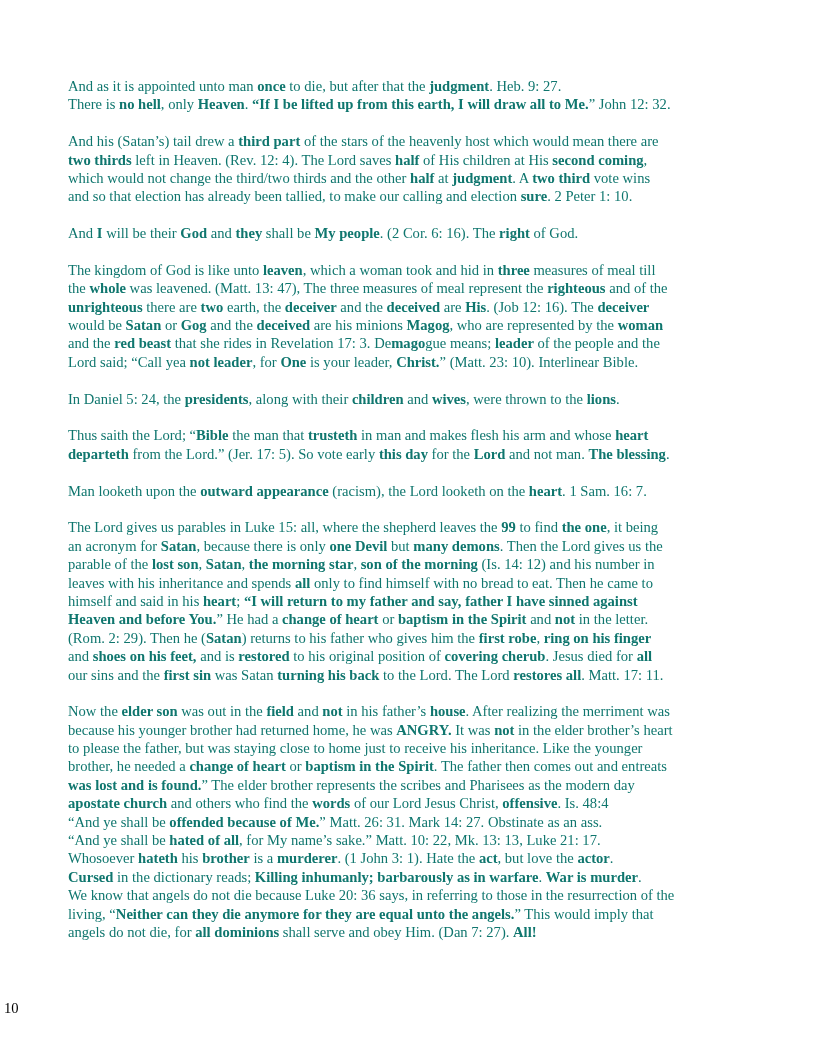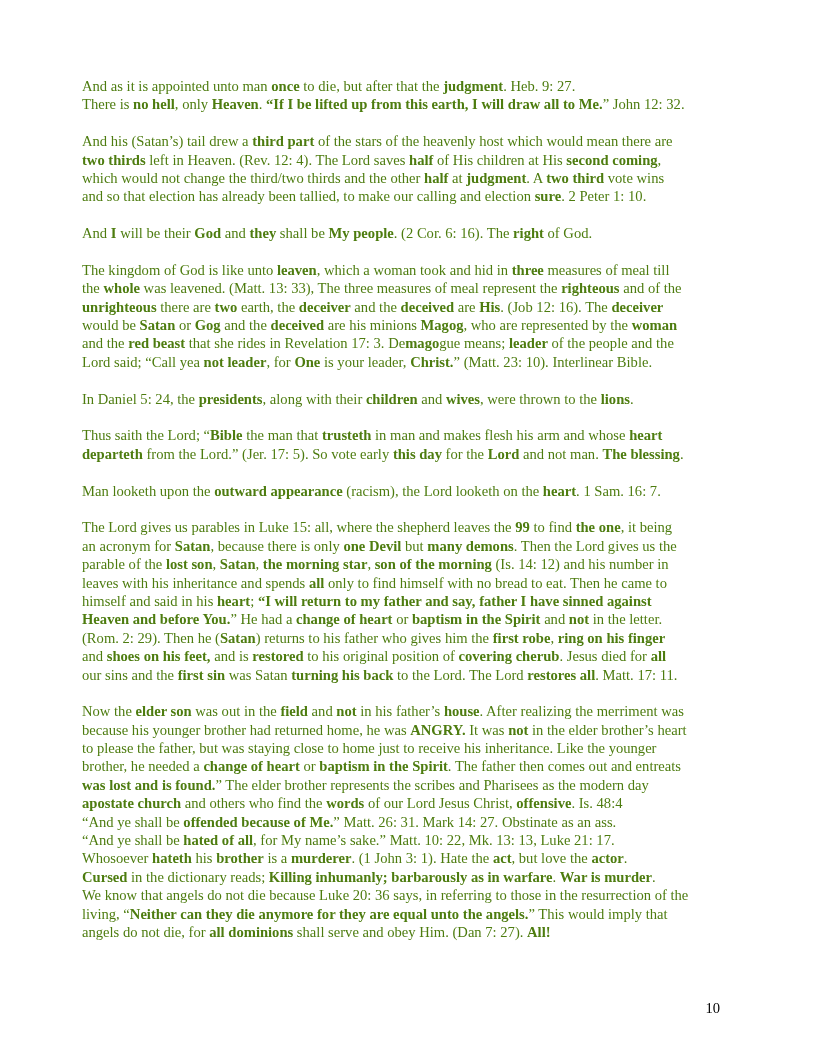--- a/index.html
+++ b/index.html
@@ -1,26 +1,26 @@
 <!DOCTYPE html>
 <html><head>
 <meta charset="utf-8">
 <style>
   html, body { margin: 0; padding: 0; background: #ffffff; }
   body { width: 817px; height: 1057px; position: relative; overflow: hidden; }
   .page {
-    position: absolute; left: 82px; top: 77px; width: 680px;
-    font-family: "Liberation Serif", serif; font-size: 14.6px; color: #4d7c0f;
+    position: absolute; left: 68px; top: 77px; width: 680px;
+    font-family: "Liberation Serif", serif; font-size: 14.6px; color: #0f766e;
     line-height: 18.4px;
   }
   .line { white-space: nowrap; height: 18.4px; }
   .gap { height: 18.4px; }
   b { font-weight: bold; }
   .pagenum {
-    position: absolute; top: 1000px; left: 12px; width: 708px; text-align: right;
+    position: absolute; top: 1000px; left: 4px; width: 708px; text-align: left;
     font-family: "Liberation Serif", serif; font-size: 14.6px; color: #000;
   }
 </style>
 </head>
 <body>
 
 <div class="page" id="page">
     <div>
       <div class="line"><span>And as it is appointed unto man </span><b>once</b><span> to die, but after that the </span><b>judgment</b><span>. Heb. 9: 27.</span></div>
       <div class="line"><span>There is </span><b>no hell</b><span>, only </span><b>Heaven</b><span>. </span><b>“If I be lifted up from this earth, I will draw all to Me.</b><span>” John 12: 32.</span></div>
@@ -32,21 +32,21 @@
       <div class="line"><span>which would not change the third/two thirds and the other </span><b>half</b><span> at </span><b>judgment</b><span>. A </span><b>two third</b><span> vote wins</span></div>
       <div class="line"><span>and so that election has already been tallied, to make our calling and election </span><b>sure</b><span>. 2 Peter 1: 10.</span></div>
     </div>
     <div class="gap"></div>
     <div>
       <div class="line"><span>And </span><b>I</b><span> will be their </span><b>God</b><span> and </span><b>they</b><span> shall be </span><b>My people</b><span>. (2 Cor. 6: 16). The </span><b>right</b><span> of God.</span></div>
     </div>
     <div class="gap"></div>
     <div>
       <div class="line"><span> The kingdom of God is like unto </span><b>leaven</b><span>, which a woman took and hid in </span><b>three</b><span> measures of meal till</span></div>
-      <div class="line"><span>the </span><b>whole</b><span> was leavened. (Matt. 13: 33), The three measures of meal represent the </span><b>righteous</b><span> and of the</span></div>
+      <div class="line"><span>the </span><b>whole</b><span> was leavened. (Matt. 13: 47), The three measures of meal represent the </span><b>righteous</b><span> and of the</span></div>
       <div class="line"><b>unrighteous</b><span> there are </span><b>two</b><span> earth, the </span><b>deceiver</b><span> and the </span><b>deceived</b><span> are </span><b>His</b><span>. (Job 12: 16). The </span><b>deceiver</b></div>
       <div class="line"><span>would be </span><b>Satan</b><span> or </span><b>Gog</b><span> and the </span><b>deceived</b><span> are his minions </span><b>Magog</b><span>, who are represented by the </span><b>woman</b></div>
       <div class="line"><span>and the </span><b>red beast</b><span> that she rides in Revelation 17: 3. De</span><b>mago</b><span>gue means; </span><b>leader</b><span> of the people and the</span></div>
       <div class="line"><span>Lord said; “Call yea </span><b>not leader</b><span>, for </span><b>One</b><span> is your leader, </span><b>Christ.</b><span>” (Matt. 23: 10). Interlinear Bible.</span></div>
     </div>
     <div class="gap"></div>
     <div>
       <div class="line"><span>In Daniel 5: 24, the </span><b>presidents</b><span>, along with their </span><b>children</b><span> and </span><b>wives</b><span>, were thrown to the </span><b>lions</b><span>.</span></div>
     </div>
     <div class="gap"></div>

